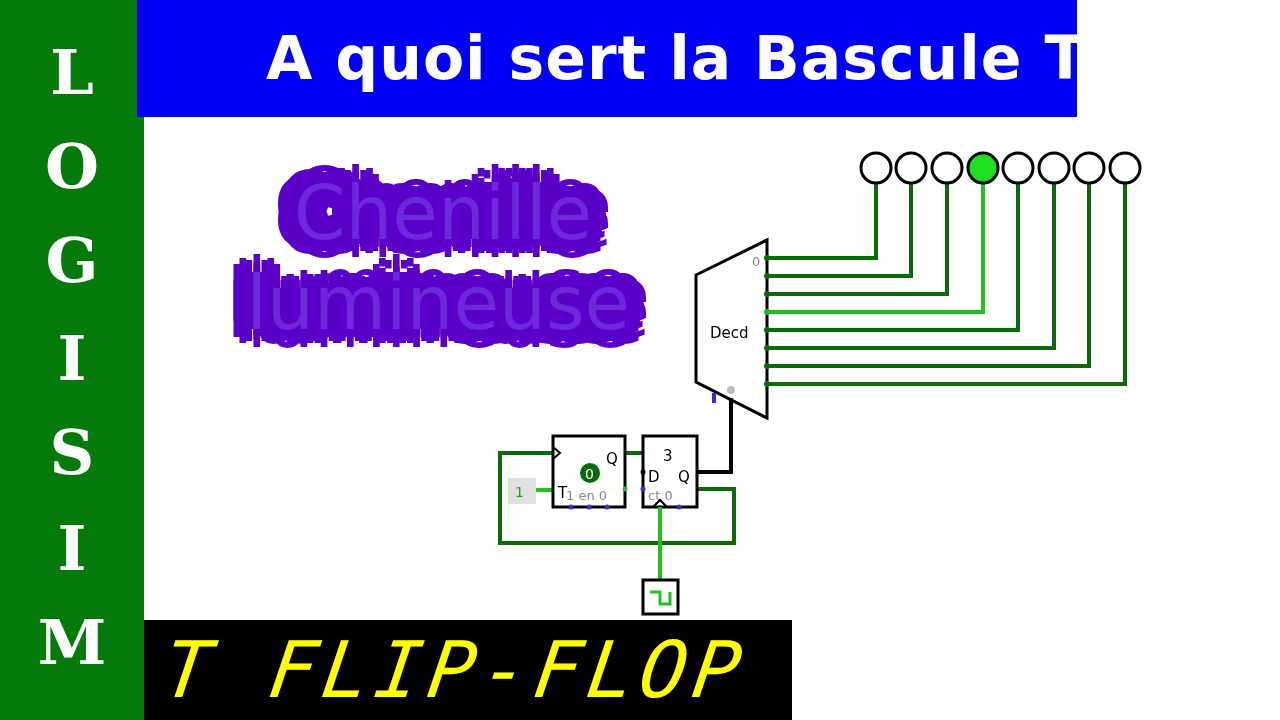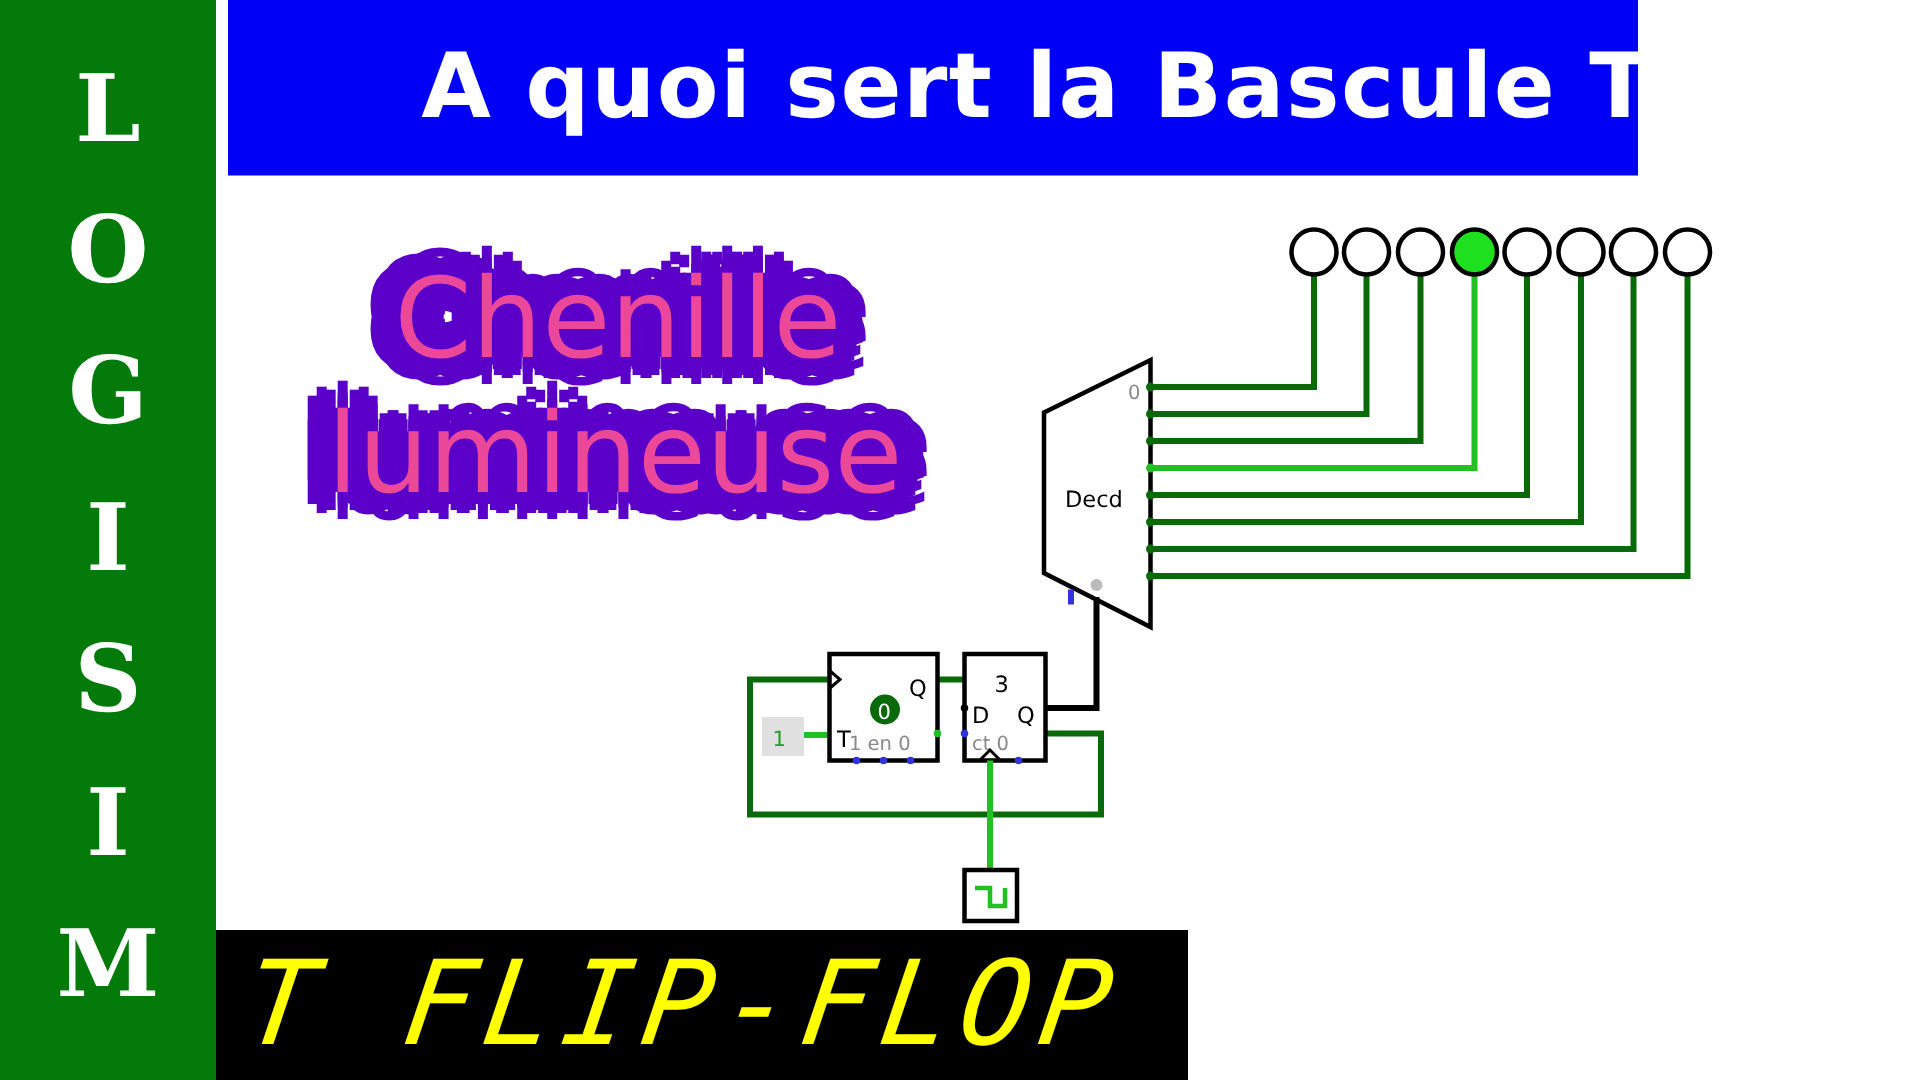--- a/index.html
+++ b/index.html
@@ -1,21 +1,21 @@
 <!DOCTYPE html>
 <html><head>
 <meta charset="utf-8">
 <style>
   html,body{margin:0;padding:0;}
   body{width:1280px;height:720px;position:relative;overflow:hidden;background:#ffffff;font-family:"DejaVu Sans",sans-serif;}
   .sidebar{position:absolute;left:0;top:0;width:144px;height:720px;background:#047a0a;}
   .side-letter{position:absolute;left:0;width:144px;text-align:center;color:#ffffff;font-family:"DejaVu Serif",serif;font-weight:bold;font-size:62px;line-height:62px;}
-  .header{position:absolute;left:152px;top:0;width:940px;height:117px;background:#0000f6;}
+  .header{position:absolute;left:137px;top:0;width:940px;height:117px;background:#0000f6;}
   .header-title{position:absolute;left:0;top:0;width:1136px;height:117px;line-height:117px;text-align:center;color:#ffffff;font-family:"DejaVu Sans",sans-serif;font-weight:bold;font-size:60px;letter-spacing:1px;}
-  .subtitle{position:absolute;font-family:"DejaVu Sans",sans-serif;color:#ec4899;font-size:74px;text-align:center;
+  .subtitle{position:absolute;font-family:"DejaVu Sans",sans-serif;color:#6d28d9;font-size:74px;text-align:right;
     text-shadow:
       0 0 0 #5a00c8,
       6px 0 0 #5a00c8,-6px 0 0 #5a00c8,0 6px 0 #5a00c8,0 -6px 0 #5a00c8,
       10px 0 0 #5a00c8,-10px 0 0 #5a00c8,0 10px 0 #5a00c8,0 -10px 0 #5a00c8,
       14px 4px 0 #5a00c8,-14px 4px 0 #5a00c8,14px -4px 0 #5a00c8,-14px -4px 0 #5a00c8,
       8px 12px 0 #5a00c8,-8px 12px 0 #5a00c8,8px -12px 0 #5a00c8,-8px -12px 0 #5a00c8,
       18px 0 0 #5a00c8,-18px 0 0 #5a00c8,0 18px 0 #5a00c8,0 -18px 0 #5a00c8,
       14px 14px 0 #5a00c8,-14px 14px 0 #5a00c8,14px -14px 0 #5a00c8,-14px -14px 0 #5a00c8,
       20px 8px 0 #5a00c8,-20px 8px 0 #5a00c8,20px -8px 0 #5a00c8,-20px -8px 0 #5a00c8;}
   .sub-line1{left:232px;top:170px;width:360px;}

